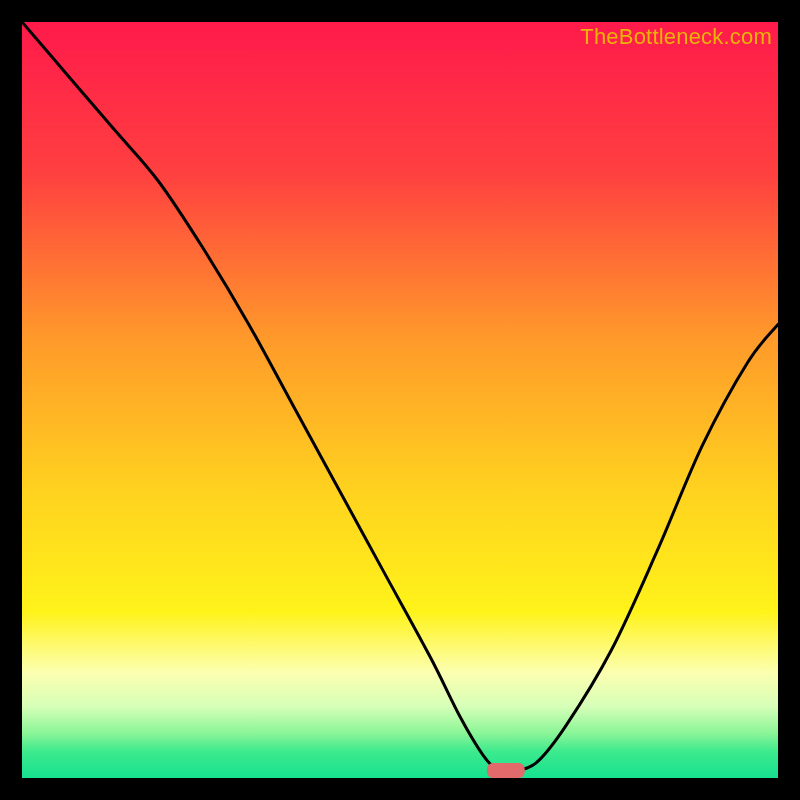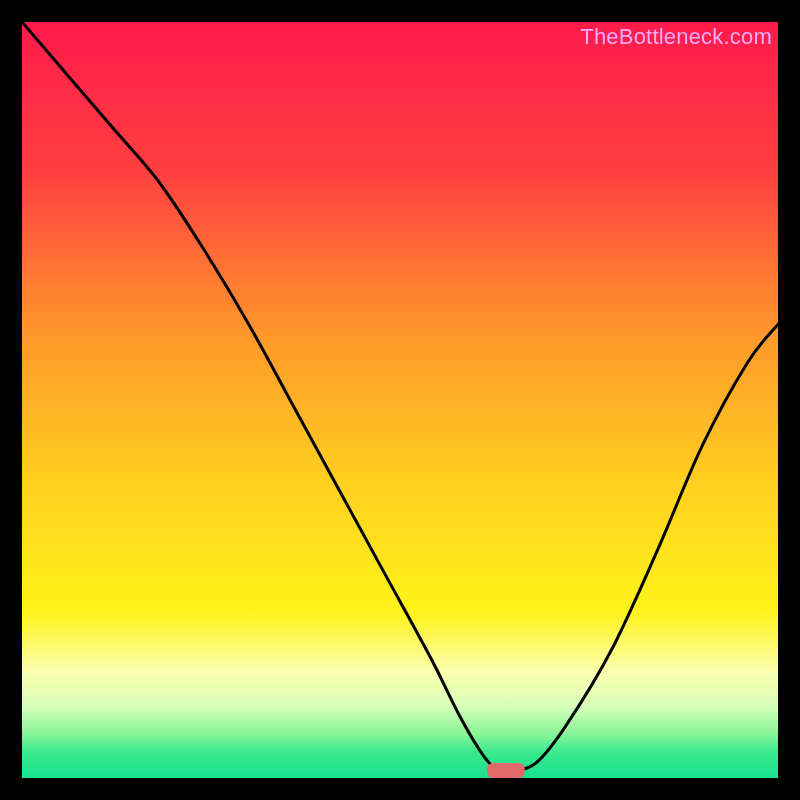--- a/index.html
+++ b/index.html
@@ -29,21 +29,21 @@
     position: absolute;
     left: 0;
     top: 0;
     width: 756px;
     height: 756px;
   }
   .watermark {
     position: absolute;
     top: 2px;
     right: 6px;
-    color: #f0abfc;
+    color: #eab308;
     font-size: 22px;
     font-weight: 500;
     letter-spacing: 0.2px;
     user-select: none;
     margin-left: 32px;
   }
   svg {
     display: block;
   }
 </style>

